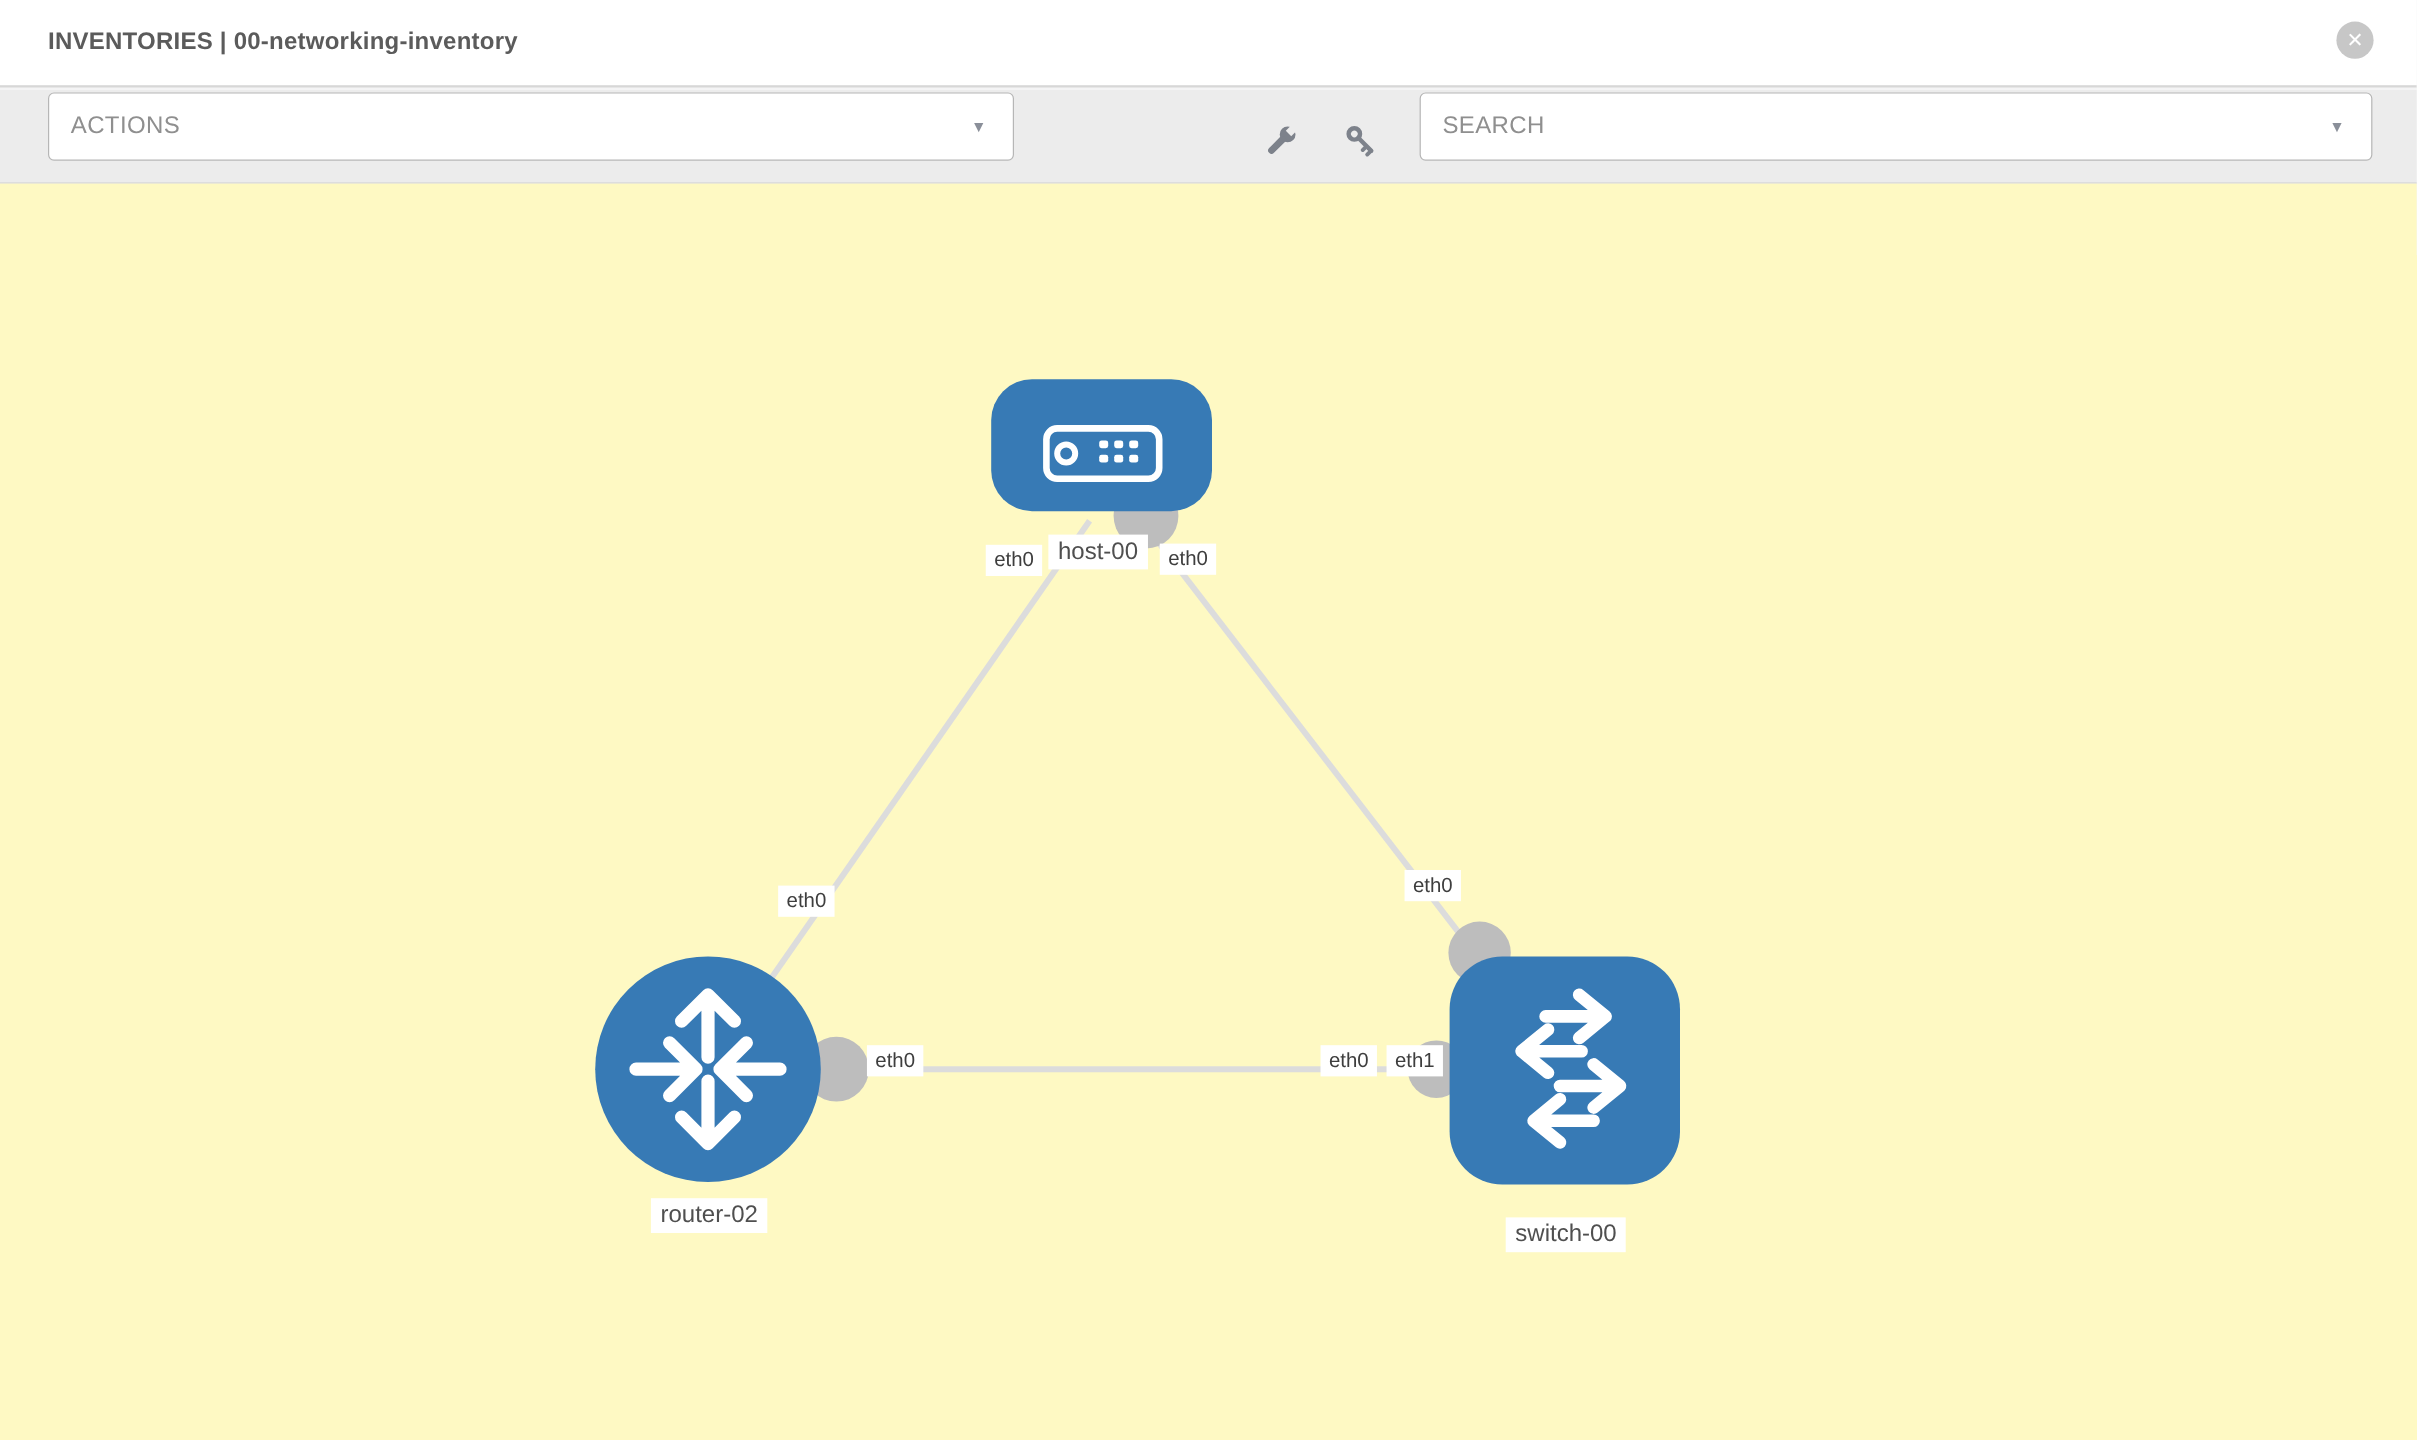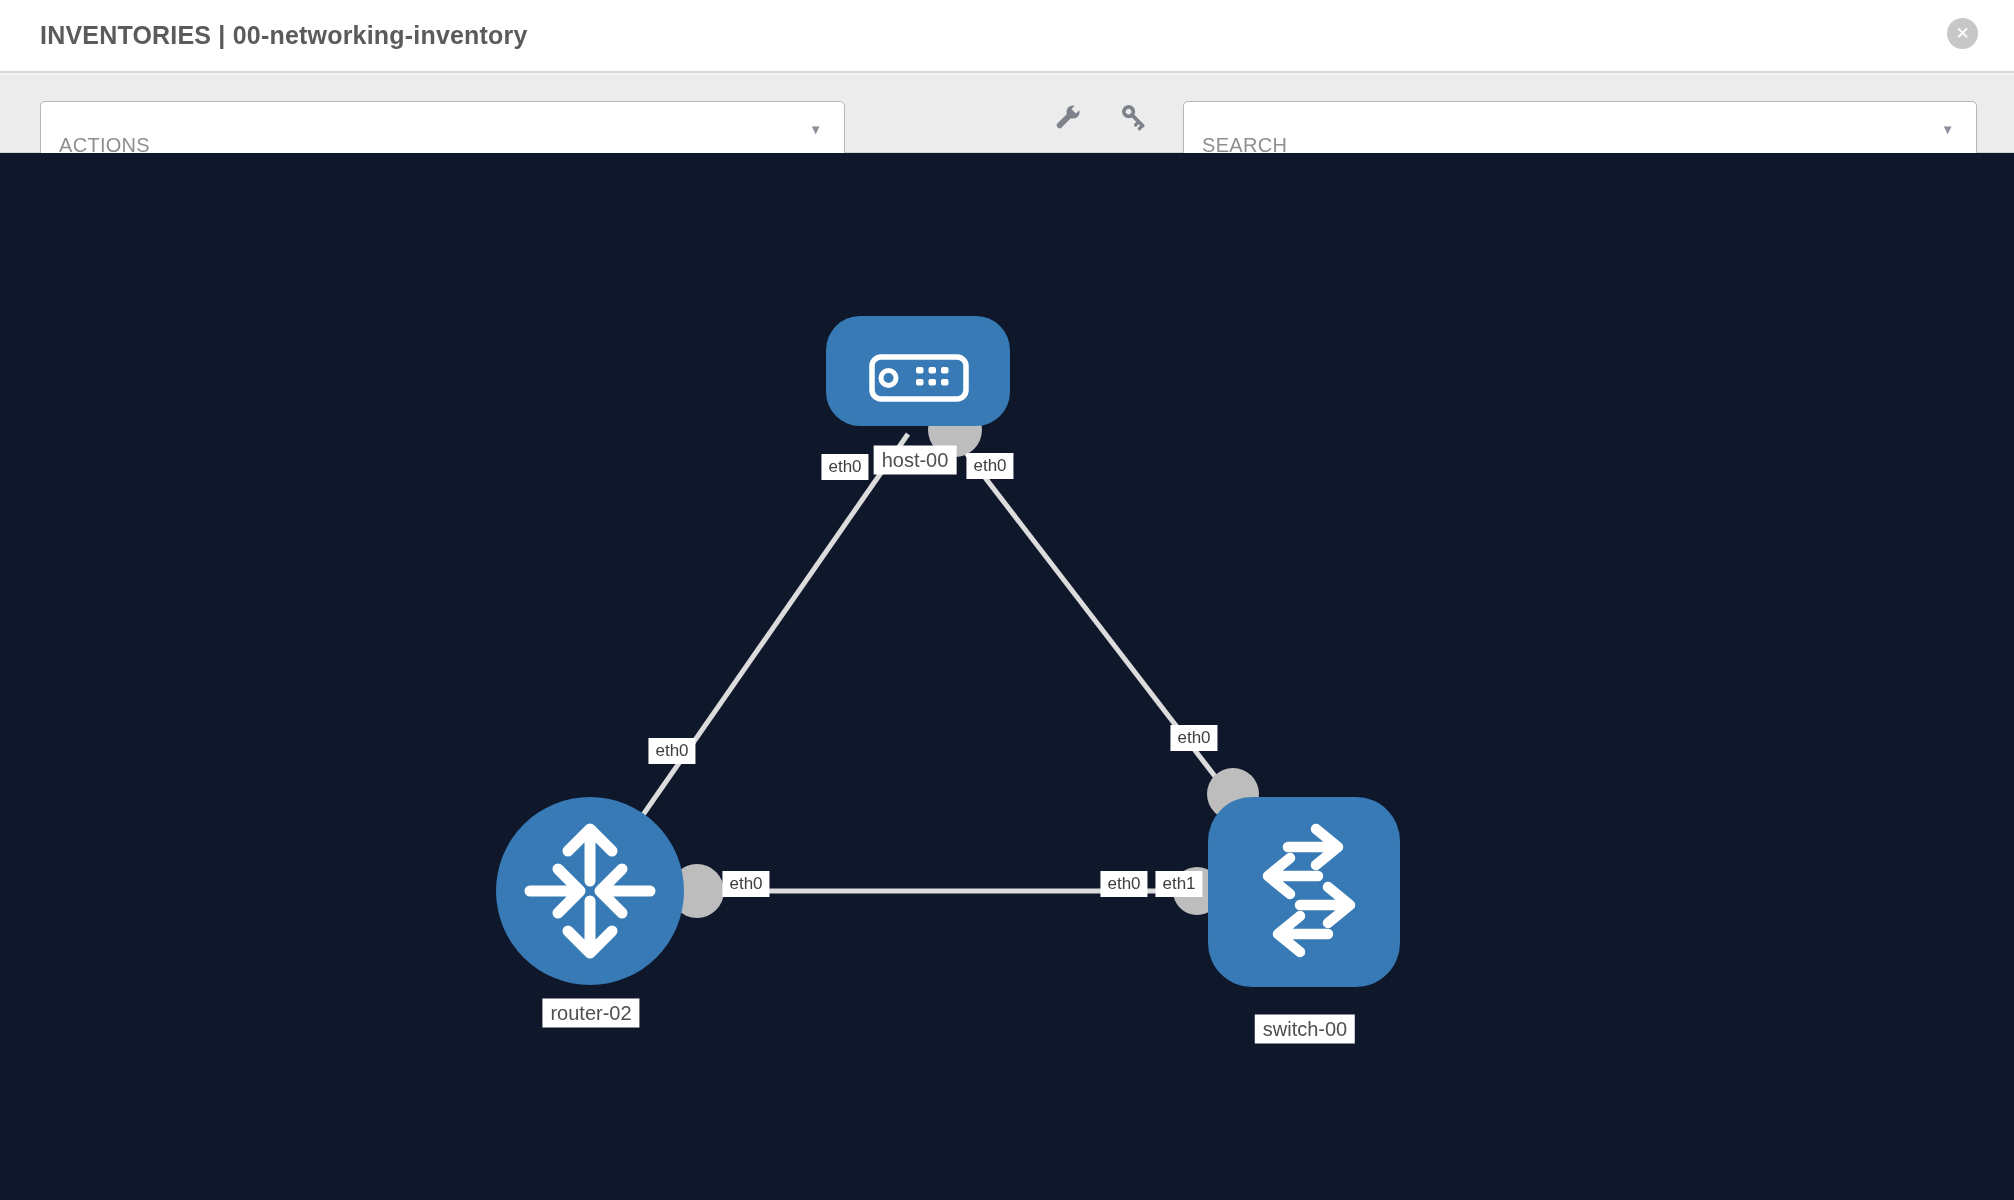--- a/index.html
+++ b/index.html
@@ -3,41 +3,41 @@
 <meta charset="utf-8">
 <style>
   * { margin:0; padding:0; box-sizing:border-box; }
   html,body { width:2014px; height:1200px; }
   body { font-family:"Liberation Sans","DejaVu Sans",sans-serif; background:#fff; }
   .app { position:relative; width:2014px; height:1200px; overflow:hidden; background:#f4f4f5; }
 
   
   .header { position:absolute; left:0; top:0; width:2014px; height:73px;
             background:#ffffff; border-bottom:2px solid #d7d7d7; display:flex; align-items:center; }
-  .page-title { margin-left:40px; font-size:25px; font-weight:700; color:#5b5b5b; letter-spacing:0.2px; }
+  .page-title { margin-left:40px; font-size:20px; font-weight:700; color:#5b5b5b; letter-spacing:0.2px; }
   .close-btn { position:absolute; right:36px; top:18px; width:31px; height:31px; border-radius:50%;
                background:#c7c7c7; display:flex; align-items:center; justify-content:center; cursor:pointer; }
   .close-btn span { color:#ffffff; font-size:17px; font-weight:700; line-height:1; }
 
   
   .toolbar { position:absolute; left:0; top:75px; width:2014px; height:78px;
              background:#ececec; border-bottom:1px solid #d2d2d2; }
-  .combo { position:absolute; top:26px; height:57px; background:#ffffff; border:1px solid #b6b6b6;
-           border-radius:5px; display:flex; align-items:flex-end; cursor:pointer; }
+  .combo { position:absolute; top:2px; height:57px; background:#ffffff; border:1px solid #b6b6b6;
+           border-radius:5px; display:flex; align-items:center; cursor:pointer; }
   .combo .combo-label { padding-left:18px; font-size:20px; color:#8f8f8f; letter-spacing:0.3px; }
   .combo .caret { position:absolute; right:22px; top:50%; transform:translateY(-54%);
                   font-size:13px; color:#8a8f99; }
   .combo.actions { left:40px; width:805px; }
   .combo.search  { left:1183px; width:794px; }
   .tool-btn { position:absolute; top:26px; width:34px; height:34px; cursor:pointer; }
   .tool-btn.wrench { left:1050px; }
   .tool-btn.key    { left:1118px; }
 
   
-  .canvas { position:absolute; left:0; top:153px; width:2014px; height:1047px; background:#0f172a; }
+  .canvas { position:absolute; left:0; top:153px; width:2014px; height:1047px; background:#fef9c3; }
   .graph-svg { position:absolute; left:0; top:0; }
 
   .node { position:absolute; background:#377ab5; }
   .node svg { position:absolute; left:0; top:0; }
   .node-host   { left:826px;  top:163px; width:184px; height:110px; border-radius:34px; }
   .node-router { left:496px;  top:644px; width:188px; height:188px; border-radius:50%; }
   .node-switch { left:1208px; top:644px; width:192px; height:190px; border-radius:44px; }
 
   .chip { position:absolute; transform:translate(-50%,-50%); background:#ffffff; white-space:nowrap; }
   .node-chip  { font-size:20px; color:#4f4f4f; padding:3px 8px; }

